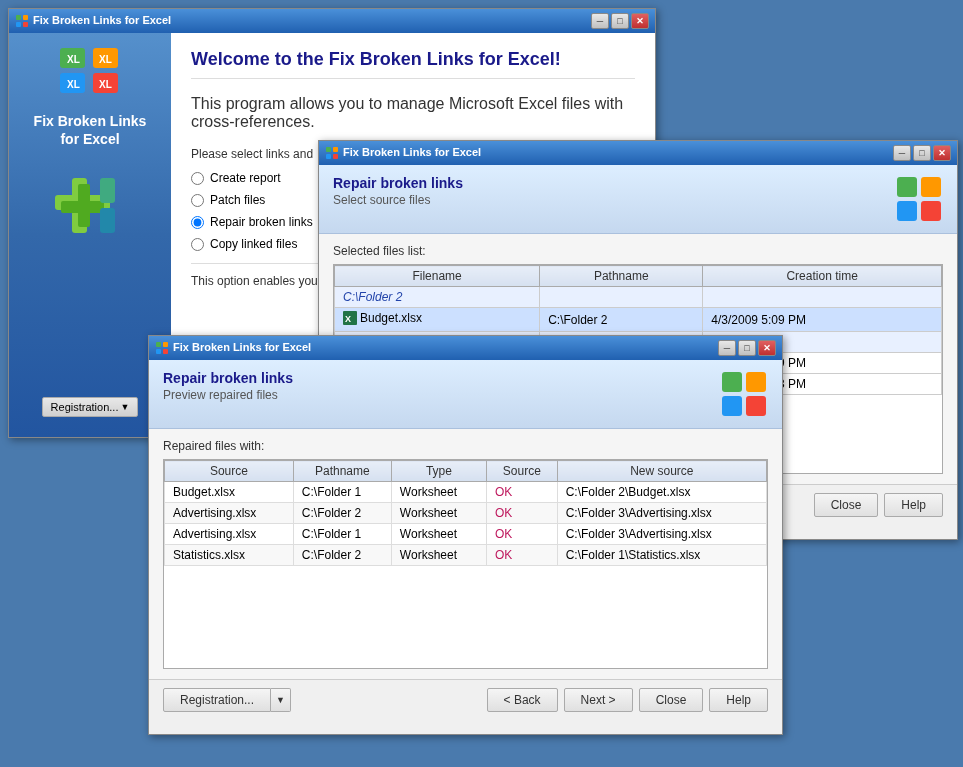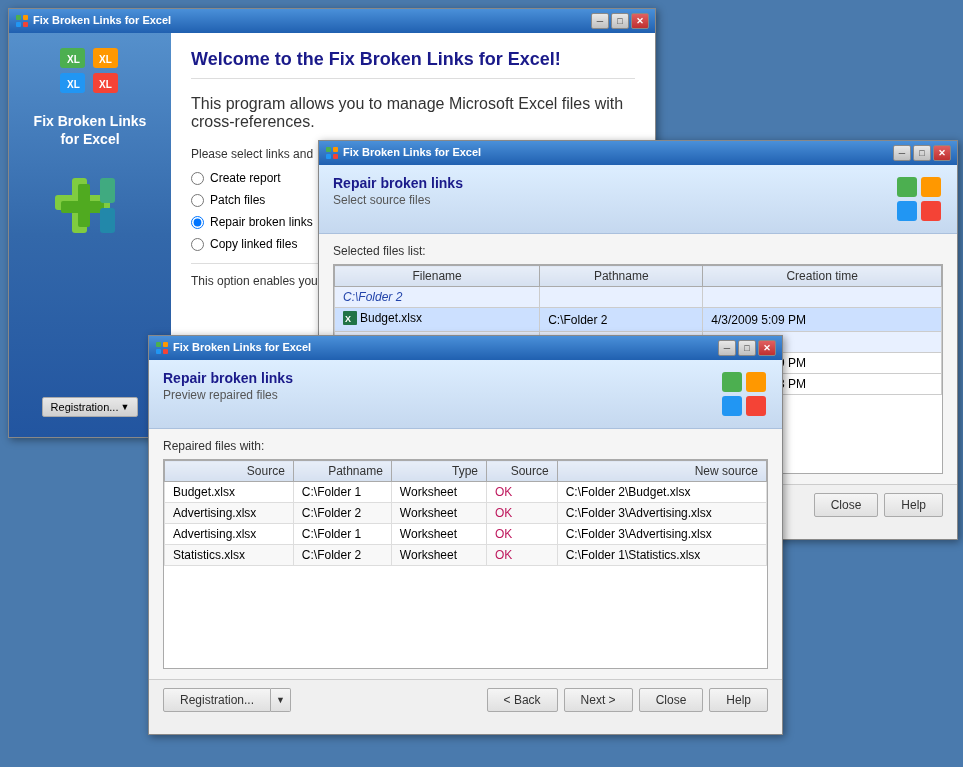--- a/index.html
+++ b/index.html
@@ -277,21 +277,21 @@
       width: 100%;
       border-collapse: collapse;
       font-size: 12px;
       border: 1px solid #aaa;
     }
 
     .repair-table th {
       background: linear-gradient(to bottom, #e8eef8, #d5e0f0);
       border: 1px solid #aaa;
       padding: 3px 8px;
-      text-align: right;
+      text-align: center;
       font-weight: normal;
       color: #333;
     }
 
     .repair-table td {
       border: 1px solid #ddd;
       padding: 3px 8px;
       background: white;
     }
 

